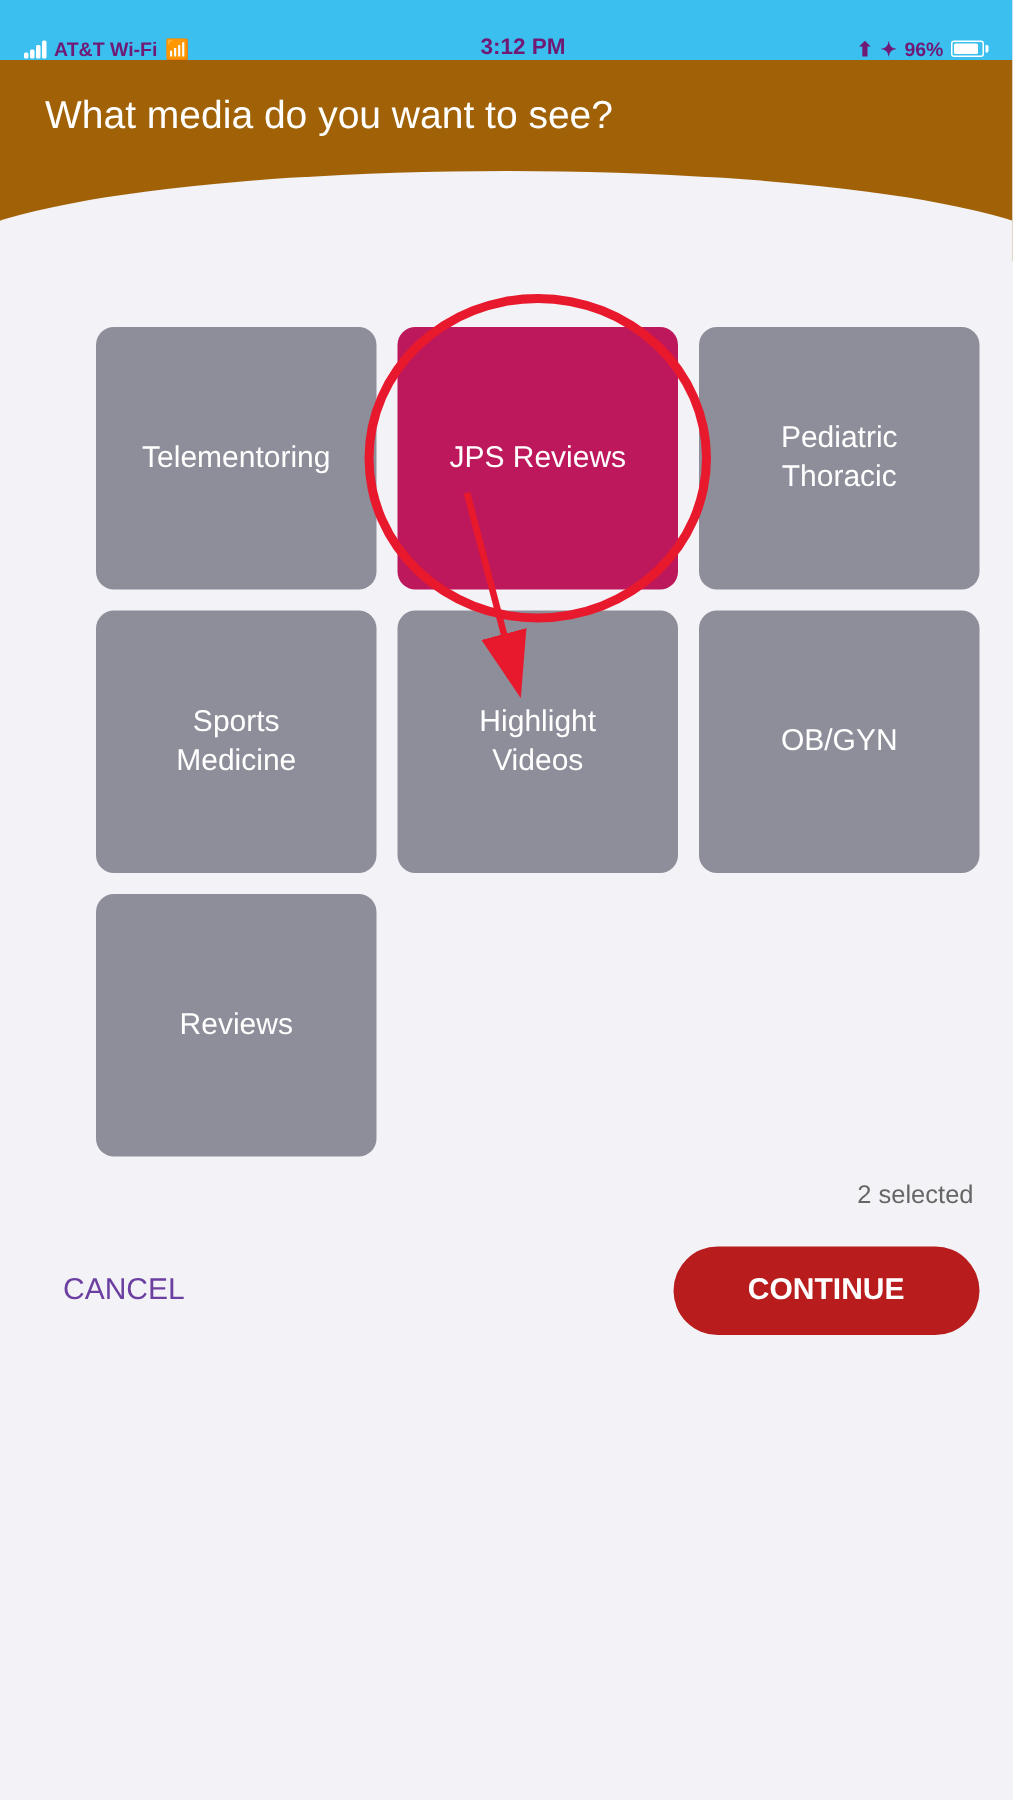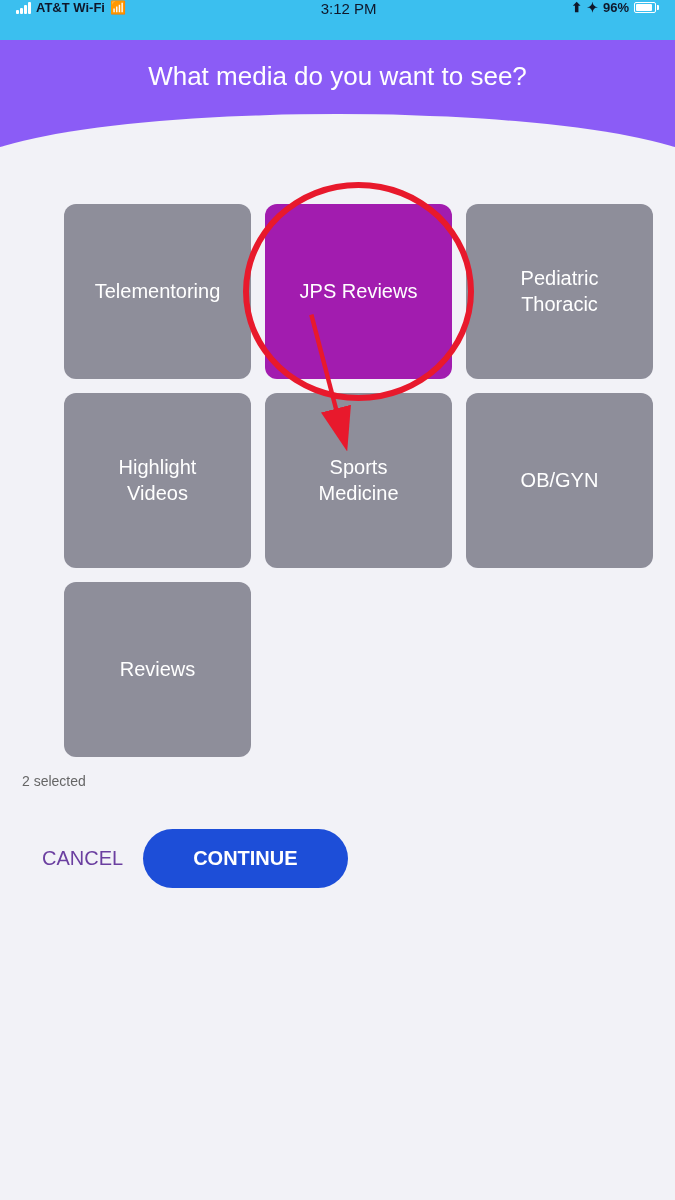--- a/index.html
+++ b/index.html
@@ -11,40 +11,40 @@
       font-family: -apple-system, 'Helvetica Neue', Arial, sans-serif;
       background: #f2f2f7;
       overflow-x: hidden;
     }
 
     
     .status-bar {
       background: #3bbfef;
       height: 40px;
       display: flex;
-      align-items: flex-start;
+      align-items: flex-end;
       justify-content: space-between;
       padding: 0 16px;
-      color: #0f172a;
+      color: #701a75;
       font-size: 13px;
       font-weight: 600;
     }
     .status-left { display: flex; align-items: center; gap: 5px; }
-    .status-center { font-size: 15px; font-weight: 400; }
+    .status-center { font-size: 15px; font-weight: 700; }
     .status-right { display: flex; align-items: center; gap: 5px; font-size: 13px; }
 
     
     .signal { display: flex; align-items: flex-end; gap: 1px; }
     .signal span { background: white; width: 3px; border-radius: 1px; }
 
     
     .header {
-      background: #8b5cf6;
+      background: #a16207;
       padding: 20px 30px 80px 30px;
-      text-align: center;
+      text-align: left;
       position: relative;
       overflow: hidden;
     }
     .header::after {
       content: '';
       position: absolute;
       bottom: -60px;
       left: -40px;
       right: -40px;
       height: 120px;
@@ -61,39 +61,39 @@
     
     .main-content {
       padding: 20px 22px 0 22px;
     }
 
     
     .grid {
       display: grid;
       grid-template-columns: repeat(3, 1fr);
       gap: 14px;
-      margin-top: 10px;
+      margin-top: 24px;
       padding-left: 42px;
     }
 
     .grid-item {
       background: #8e8e9a;
       border-radius: 12px;
       height: 175px;
       display: flex;
       align-items: center;
       justify-content: center;
       text-align: center;
       padding: 16px;
       cursor: pointer;
       position: relative;
     }
 
     .grid-item.selected-gold {
-      background: #a21caf;
+      background: #be185d;
       justify-content: center;
     }
 
     .grid-item-label {
       color: white;
       font-size: 20px;
       font-weight: 400;
       line-height: 1.3;
     }
 
@@ -109,45 +109,46 @@
       pointer-events: none;
       z-index: 10;
     }
 
     
     .footer-area {
       padding: 16px 22px 0 22px;
     }
 
     .selected-count {
+      text-align: right;
       color: #666;
-      font-size: 14px;
-      margin-bottom: 30px;
+      font-size: 17px;
+      margin-bottom: 14px;
       padding-right: 4px;
     }
 
     .bottom-buttons {
       display: flex;
-      justify-content: flex-start;
+      justify-content: space-between;
       align-items: center;
       padding: 10px 22px 30px 22px;
     }
 
     .cancel-btn {
       color: #6b3fa0;
       font-size: 20px;
       font-weight: 500;
       background: none;
       border: none;
       cursor: pointer;
       padding: 10px 20px;
     }
 
     .continue-btn {
-      background: #1d4ed8;
+      background: #b91c1c;
       color: white;
       font-size: 20px;
       font-weight: 600;
       border: none;
       border-radius: 30px;
       padding: 18px 50px;
       cursor: pointer;
     }
 
     
@@ -253,27 +254,27 @@
       <div class="cell-wrapper">
         <div class="grid-item">
           <span class="grid-item-label">Pediatric<br>Thoracic</span>
         </div>
       </div>
 
 
 
       <div class="cell-wrapper">
         <div class="grid-item">
+          <span class="grid-item-label">Sports<br>Medicine</span>
+        </div>
+      </div>
+
+      <div class="cell-wrapper">
+        <div class="grid-item">
           <span class="grid-item-label">Highlight<br>Videos</span>
-        </div>
-      </div>
-
-      <div class="cell-wrapper">
-        <div class="grid-item">
-          <span class="grid-item-label">Sports<br>Medicine</span>
         </div>
       </div>
 
 
       <div class="cell-wrapper">
         <div class="grid-item">
           <span class="grid-item-label">OB/GYN</span>
         </div>
       </div>
 

